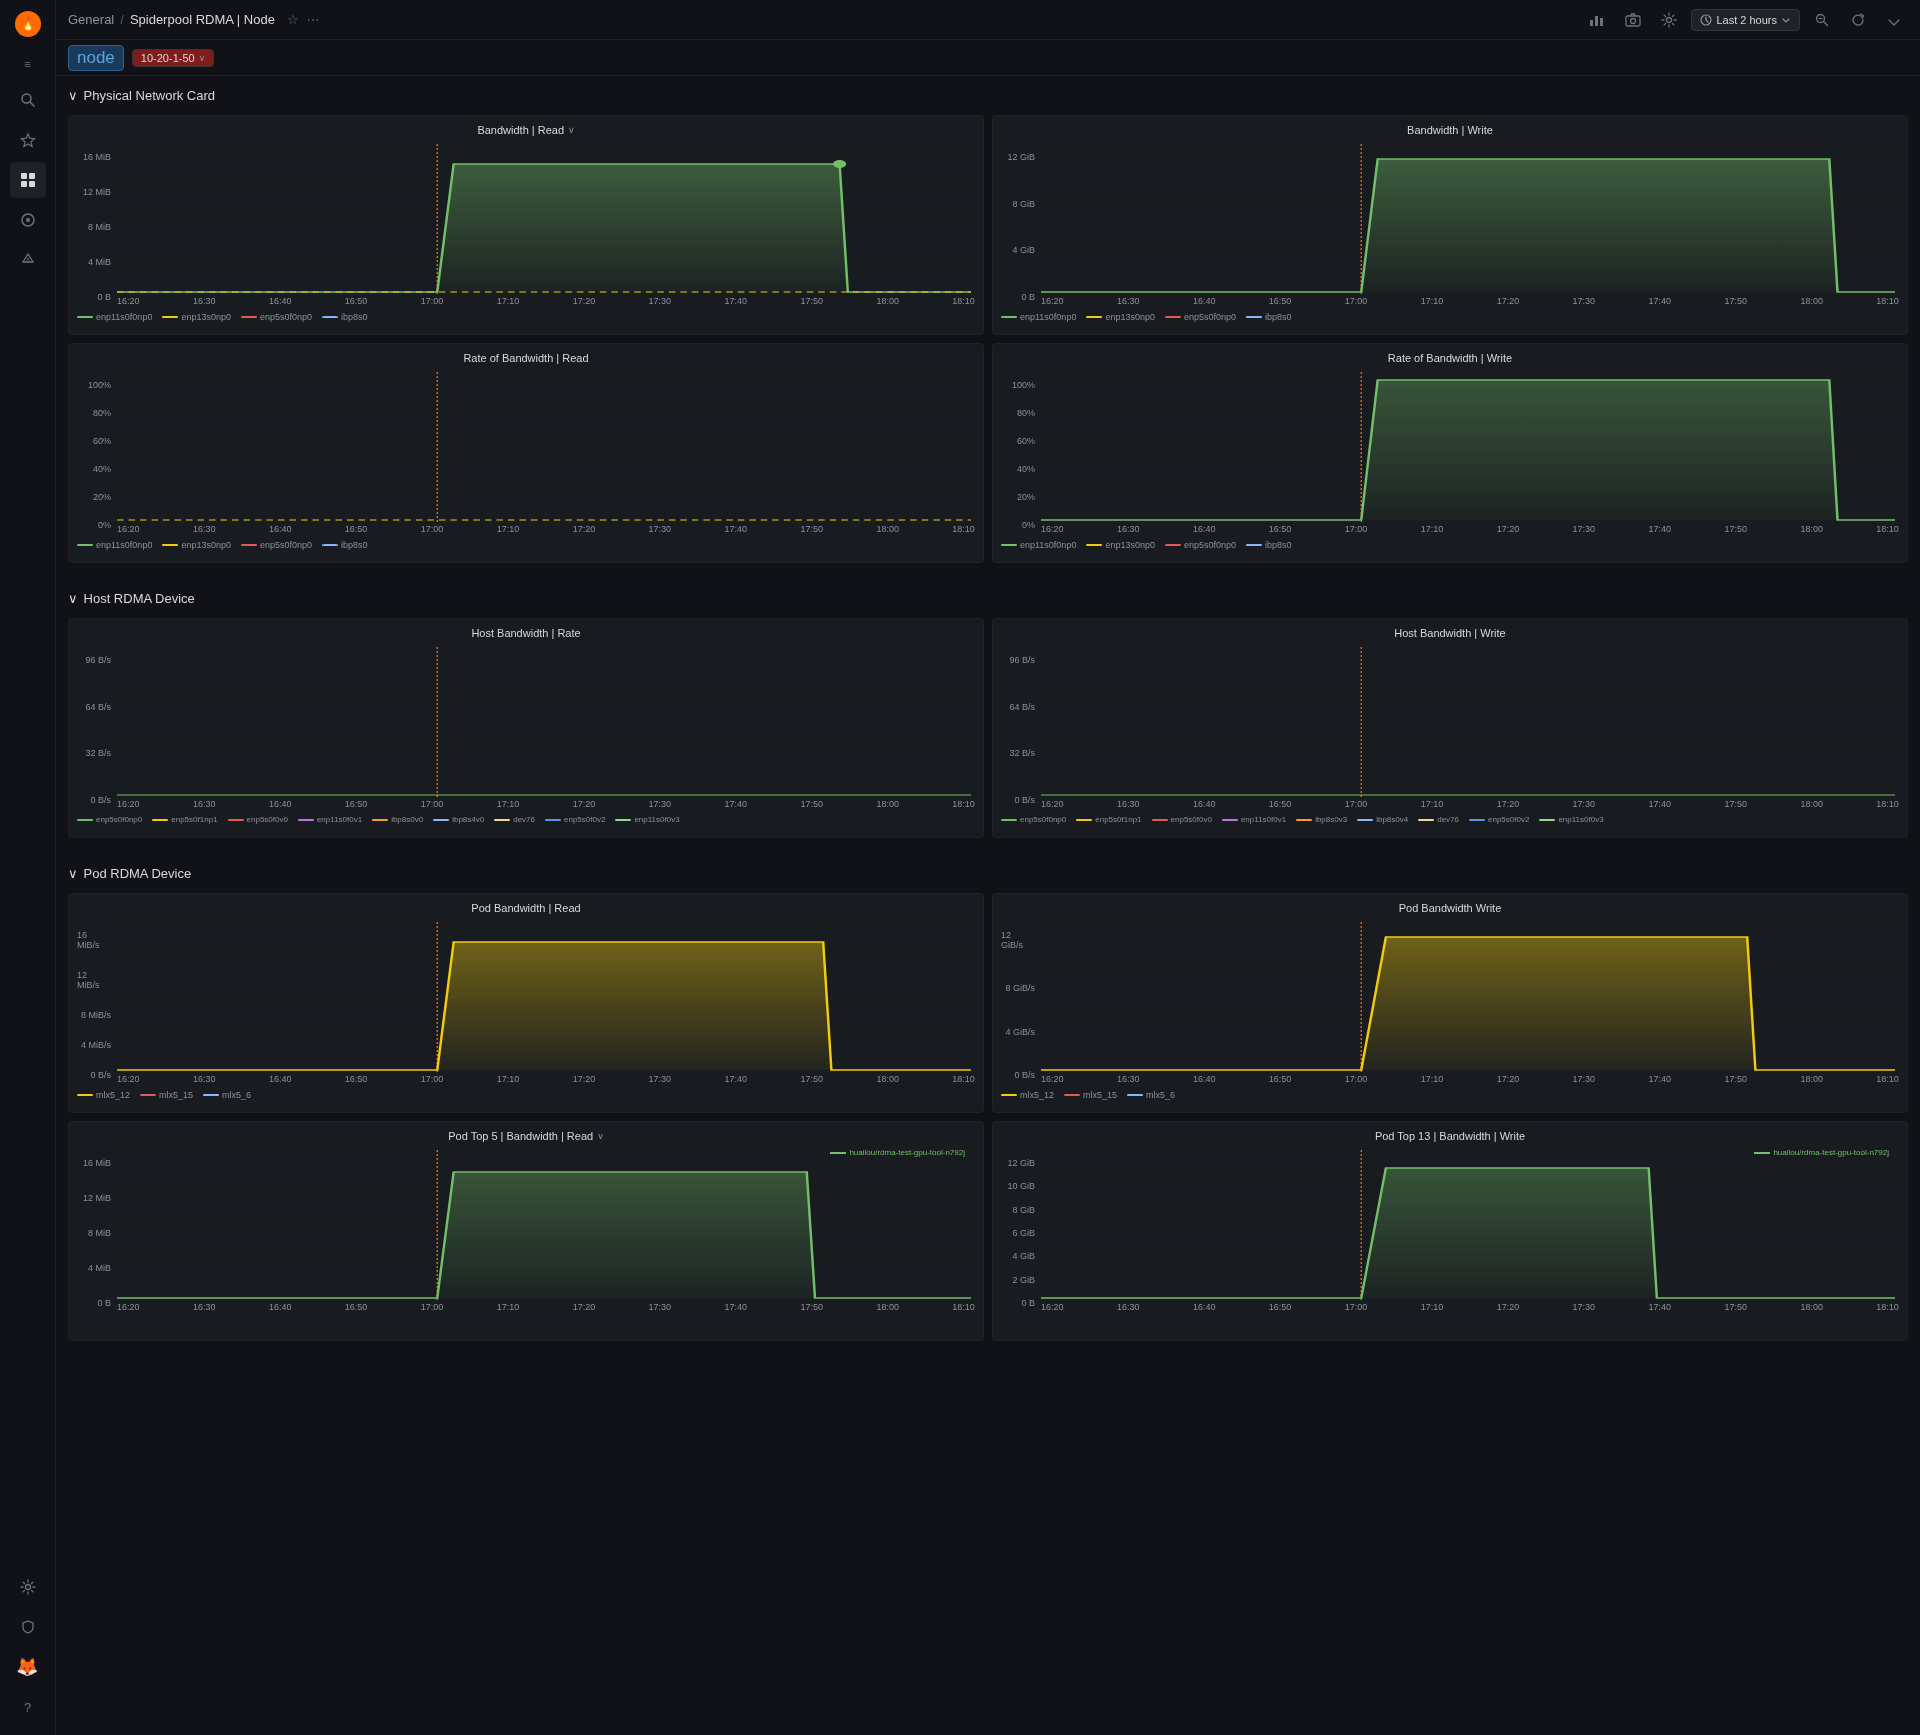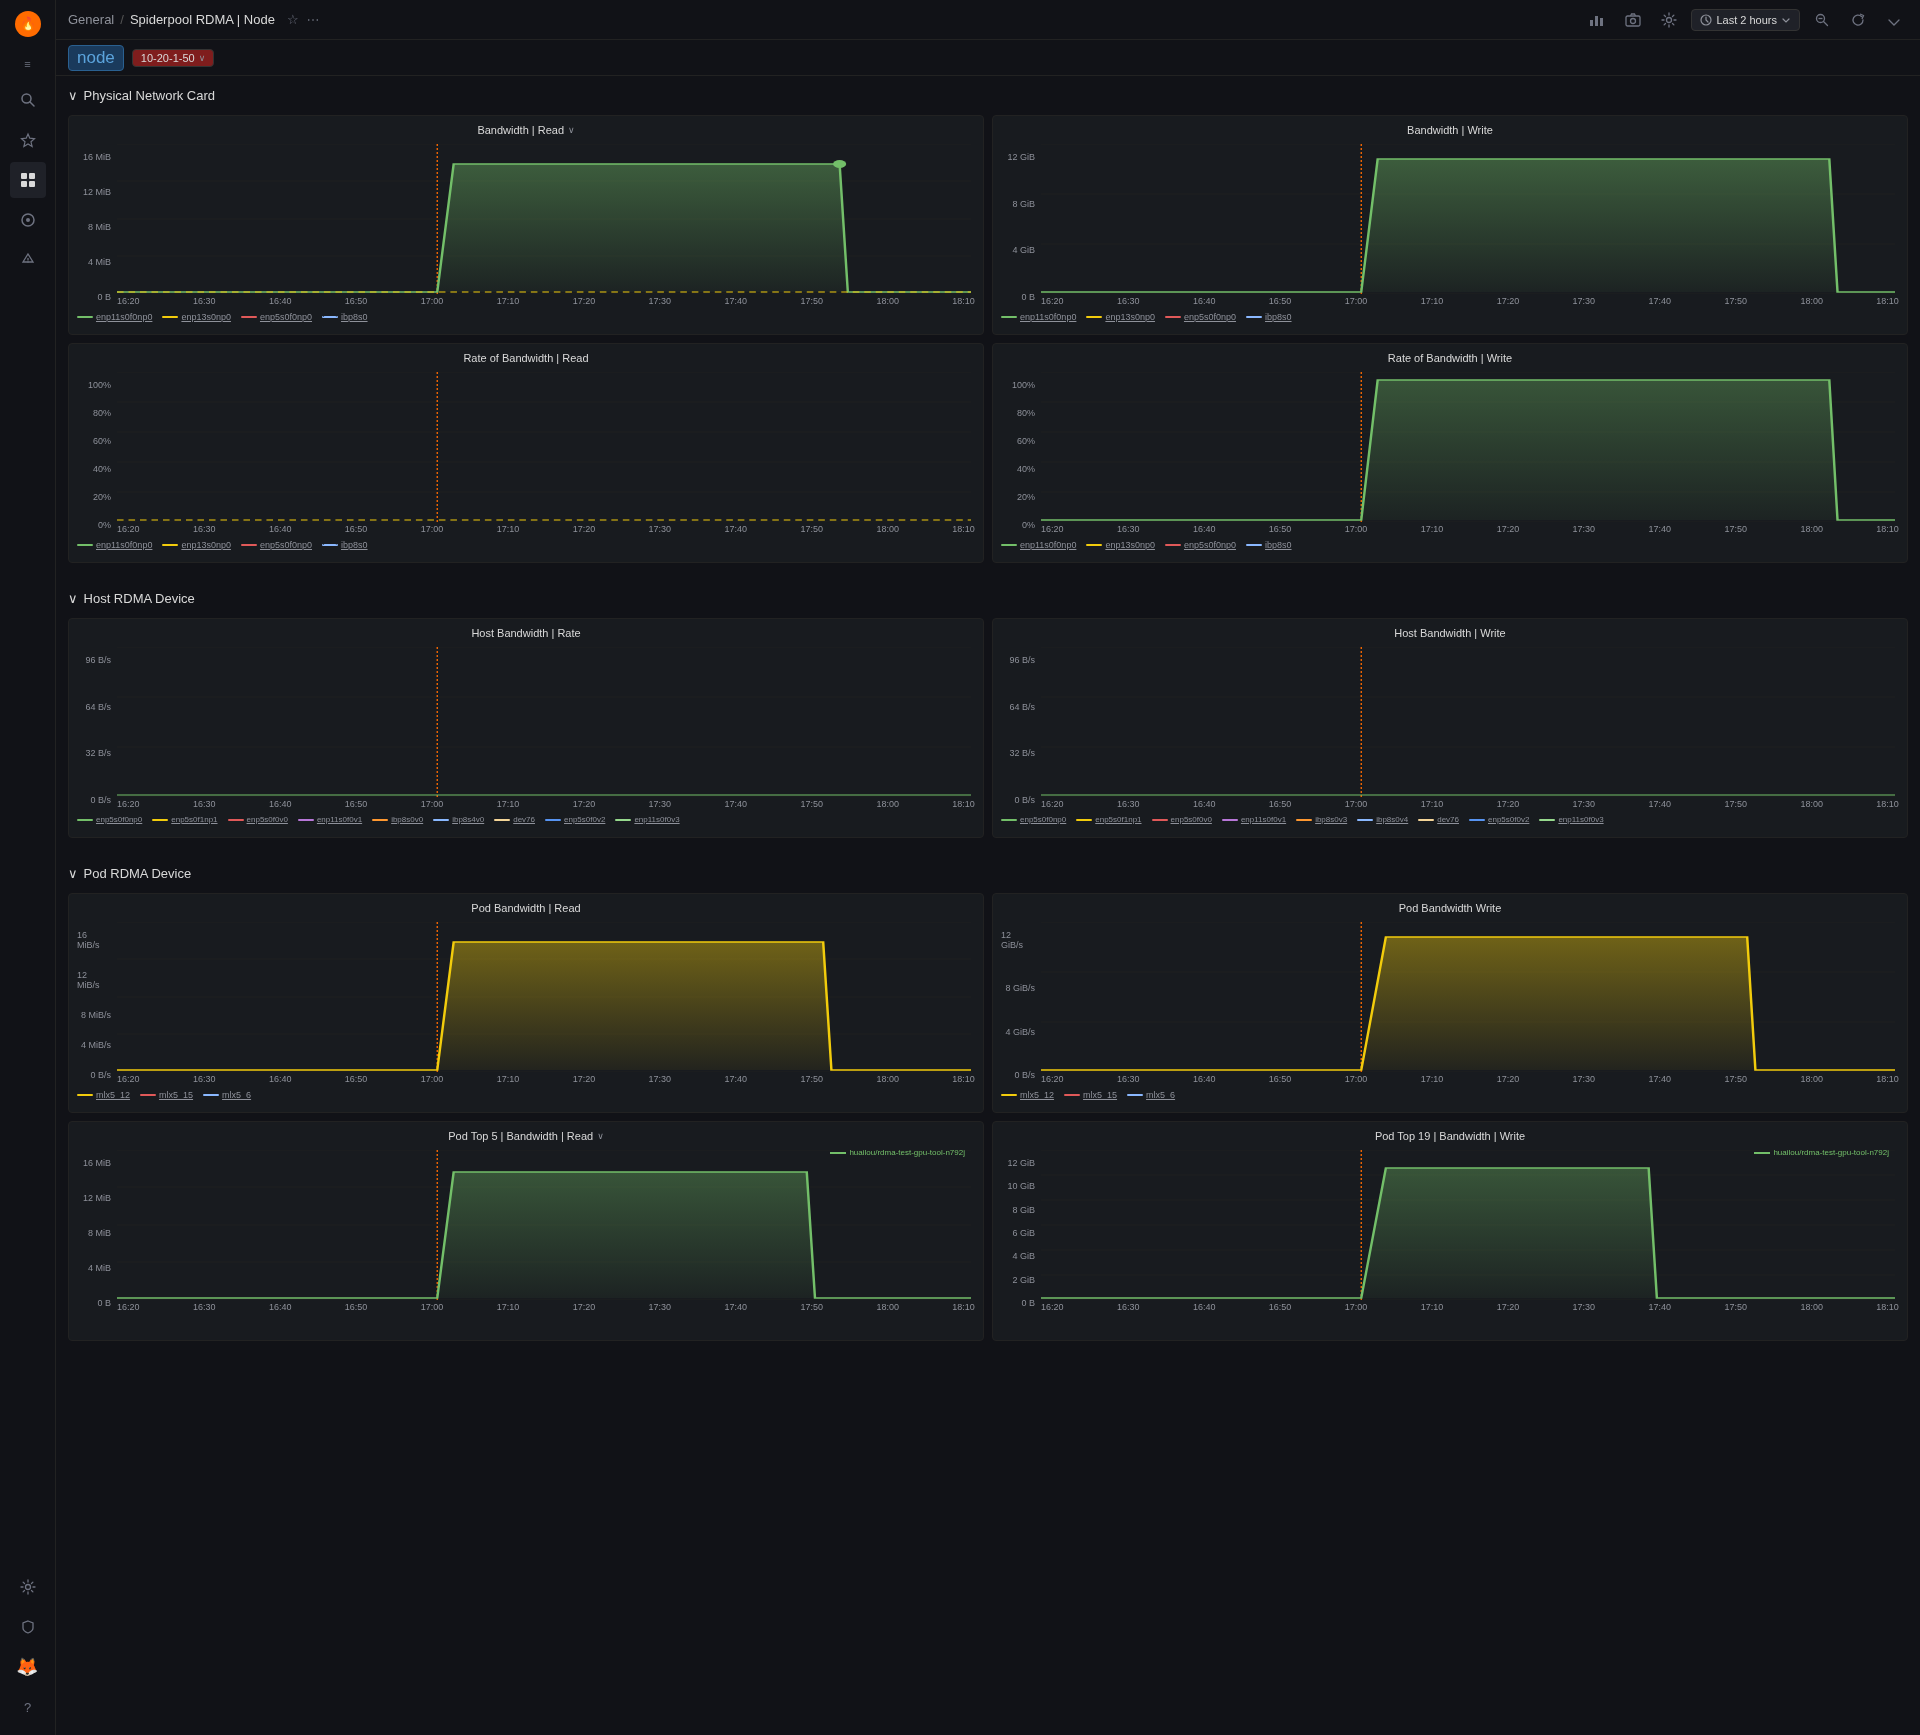--- a/index.html
+++ b/index.html
@@ -259,21 +259,20 @@
       flex-wrap: wrap;
       gap: 6px 10px;
       margin-top: 6px;
       font-size: 9px;
       color: #8e919a;
     }
     .legend-item {
       display: flex;
       align-items: center;
       gap: 3px;
-      text-decoration: underline;
     }
     .legend-dot {
       width: 16px;
       height: 2px;
       border-radius: 1px;
     }
   </style>
 </head>
 <body>
 
@@ -1019,21 +1018,21 @@
               <span>17:40</span>
               <span>17:50</span>
               <span>18:00</span>
               <span>18:10</span>
           </div>
         </div>
       </div>
 
       <div class="chart-panel">
         <div class="chart-title">
-          <span>Pod Top 19 | Bandwidth | Write</span>
+          <span>Pod Top 13 | Bandwidth | Write</span>
         </div>
         <div style="position:relative;">
           <div style="position:absolute; right:10px; top:-2px; font-size:8px; color:#73bf69; display:flex; align-items:center; gap:3px; z-index:2;">
             <div style="width:16px; height:2px; background:#73bf69;"></div>
             <span>huailou/rdma-test-gpu-tool-n792j</span>
           </div>
           <div class="y-axis">
             <span>12 GiB</span>
               <span>10 GiB</span>
               <span>8 GiB</span>

